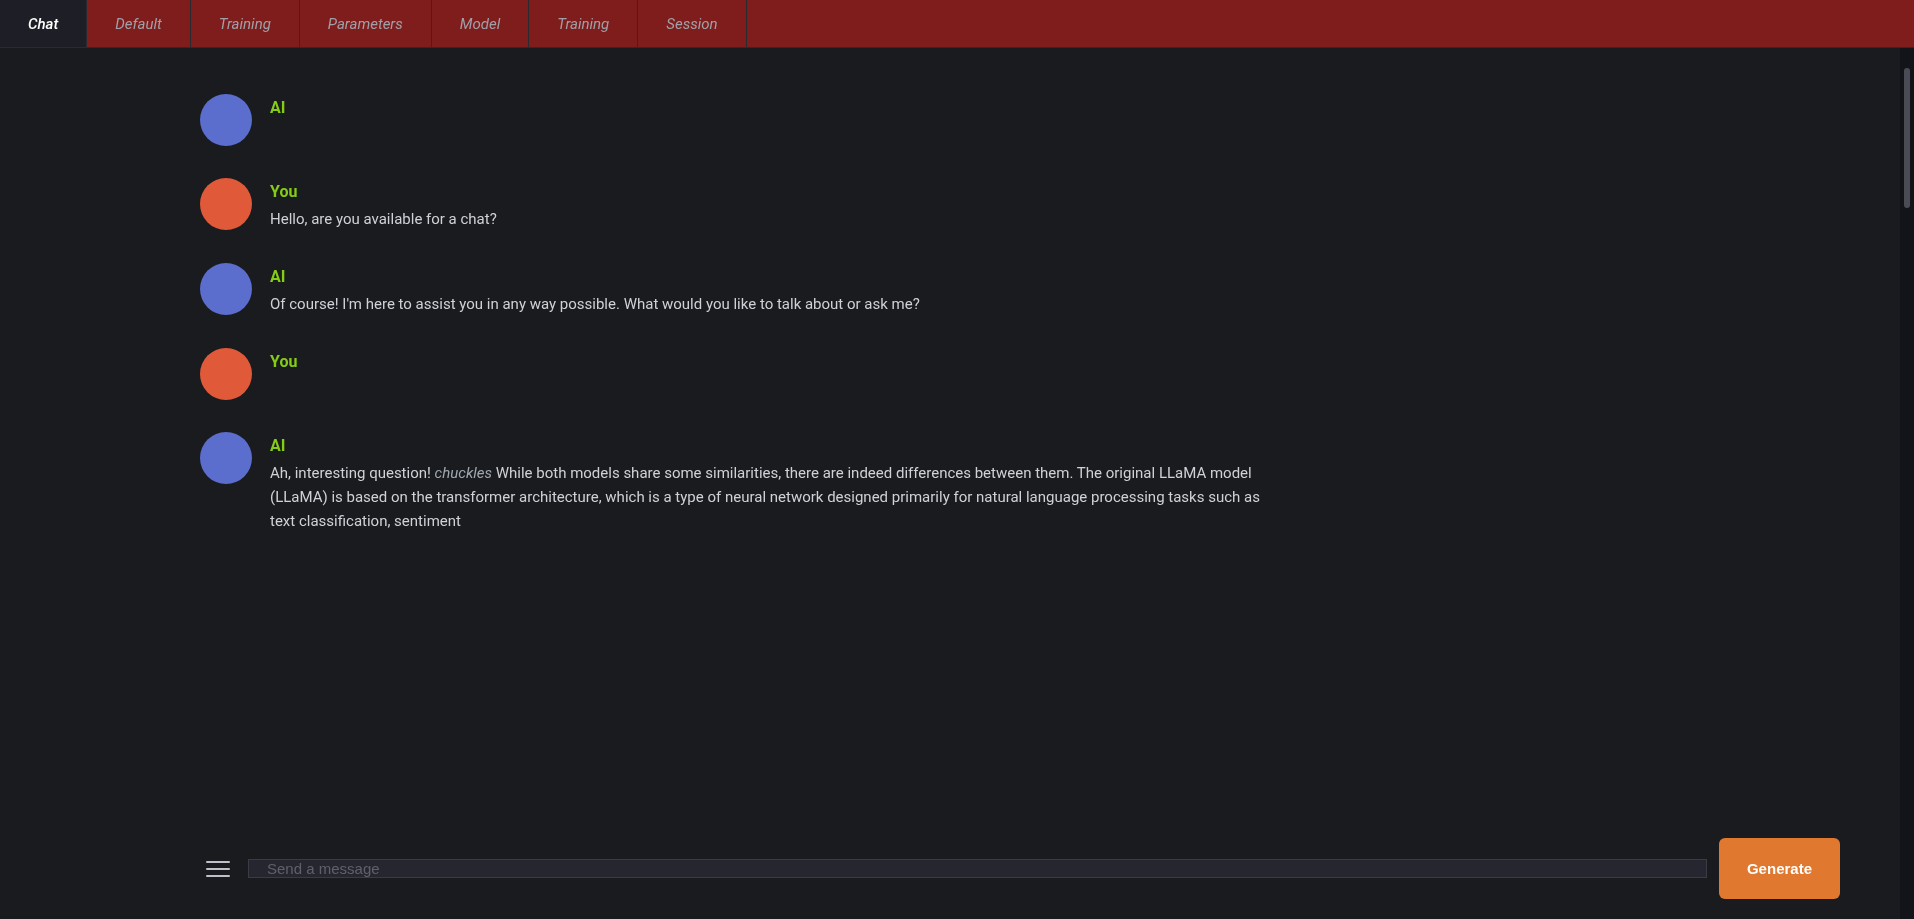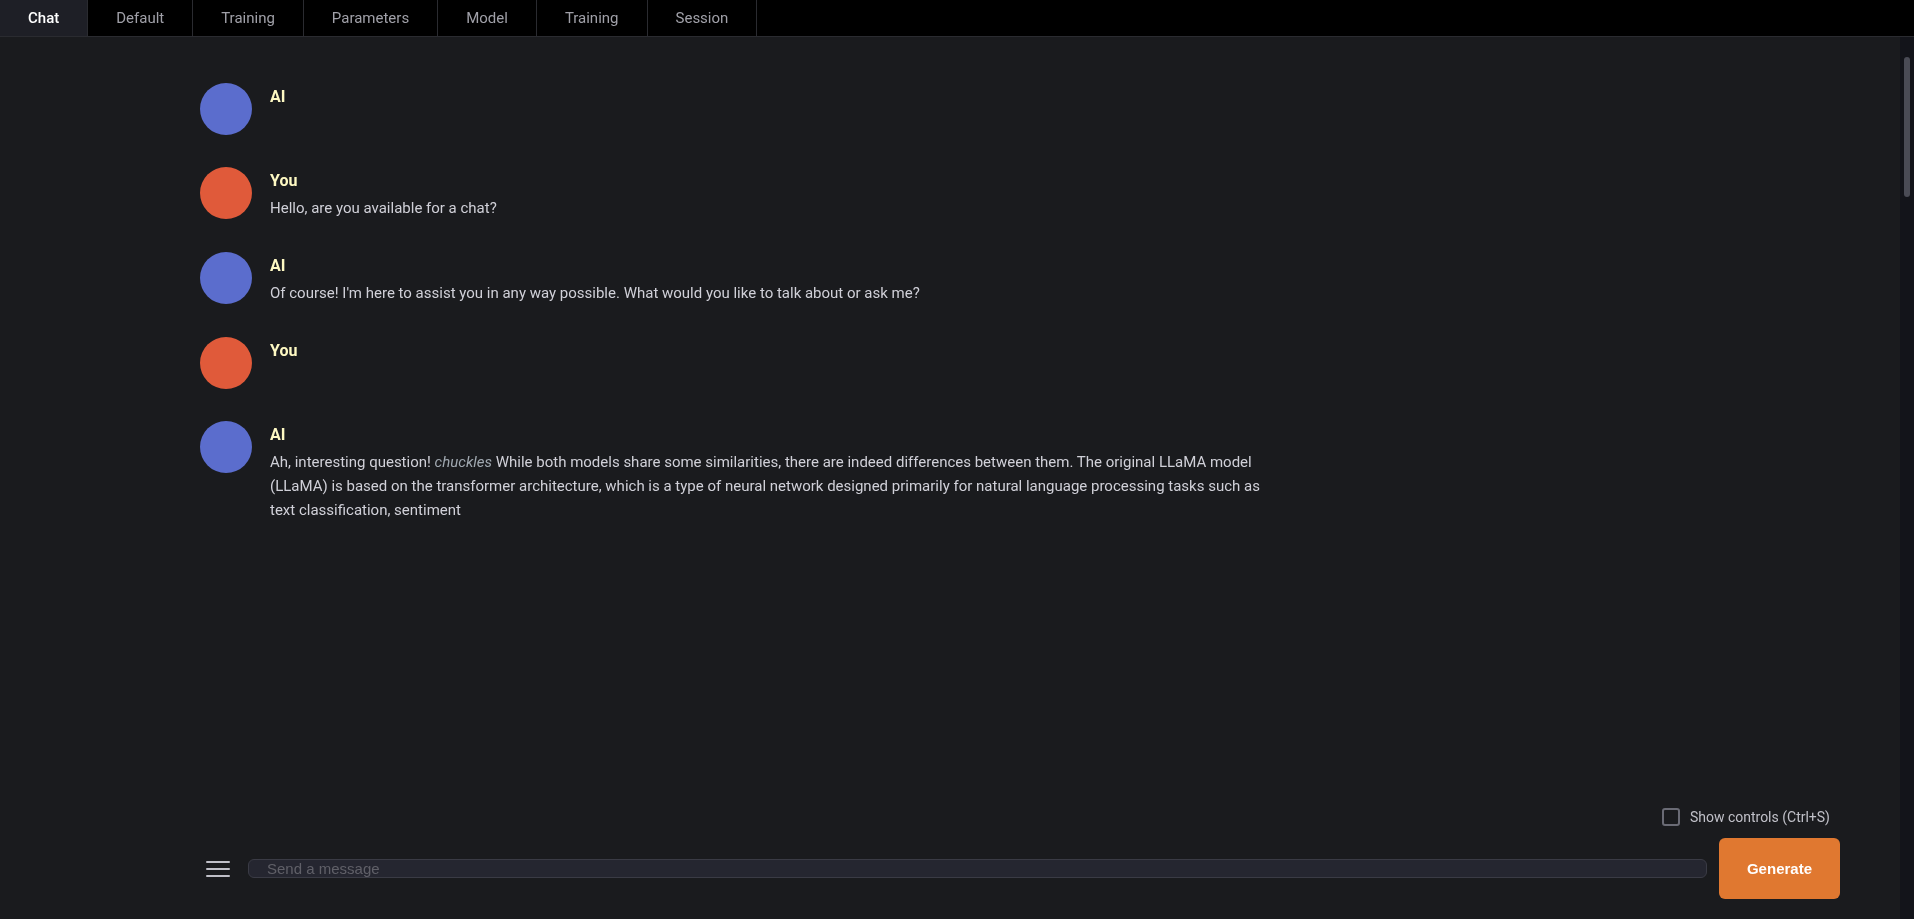--- a/index.html
+++ b/index.html
@@ -16,24 +16,25 @@
       height: 919px;
       overflow: hidden;
       display: flex;
       flex-direction: column;
     }
 
     
     .tab-bar {
       display: flex;
       align-items: center;
-      background-color: #000000;
+      background-color: #7f1d1d;
       border-bottom: 1px solid #2a2b30;
-      height: 37px;
-      flex-shrink: 0;
+      height: 48px;
+      flex-shrink: 0;
+      font-style: italic;
     }
 
     .tab-item {
       padding: 0 28px;
       height: 100%;
       display: flex;
       align-items: center;
       font-size: 15px;
       color: #a0a0a8;
       cursor: pointer;
@@ -108,21 +109,21 @@
     }
 
     .message-content {
       flex: 1;
       padding-top: 4px;
     }
 
     .message-sender {
       font-size: 16px;
       font-weight: 700;
-      color: #fef9c3;
+      color: #84cc16;
       margin-bottom: 6px;
     }
 
     .message-text {
       font-size: 15px;
       color: #d0d0d8;
       line-height: 1.6;
     }
 
     .message-text em {
@@ -184,21 +185,21 @@
       width: 24px;
       height: 2px;
       background-color: #c0c0c8;
       border-radius: 1px;
     }
 
     .message-input {
       flex: 1;
       background-color: #252630;
       border: 1px solid #3a3b45;
-      border-radius: 6px;
+      border-radius: 0;
       padding: 0 18px;
       font-size: 15px;
       color: #e0e0e8;
       outline: none;
     }
 
     .message-input::placeholder {
       color: #606068;
     }
 
@@ -305,26 +306,20 @@
           <div class="message-sender">AI</div>
           <div class="message-text">
             <span>Ah, interesting question! </span><em>chuckles</em><span> While both models share some similarities, there are indeed differences between them. The original LLaMA model (LLaMA) is based on the transformer architecture, which is a type of neural network designed primarily for natural language processing tasks such as text classification, sentiment</span>
           </div>
         </div>
       </div>
 
     </div>
 
     <div class="bottom-area">
-      <div class="show-controls-row">
-        <label class="show-controls-label">
-          <div class="show-controls-checkbox"></div>
-          <span>Show controls (Ctrl+S)</span>
-        </label>
-      </div>
       <div class="input-row">
         <div class="hamburger-btn">
           <div class="hamburger-line"></div>
           <div class="hamburger-line"></div>
           <div class="hamburger-line"></div>
         </div>
         <input type="text" class="message-input" placeholder="Send a message" style="">
         <button class="generate-btn">
           <span>Generate</span>
         </button>

